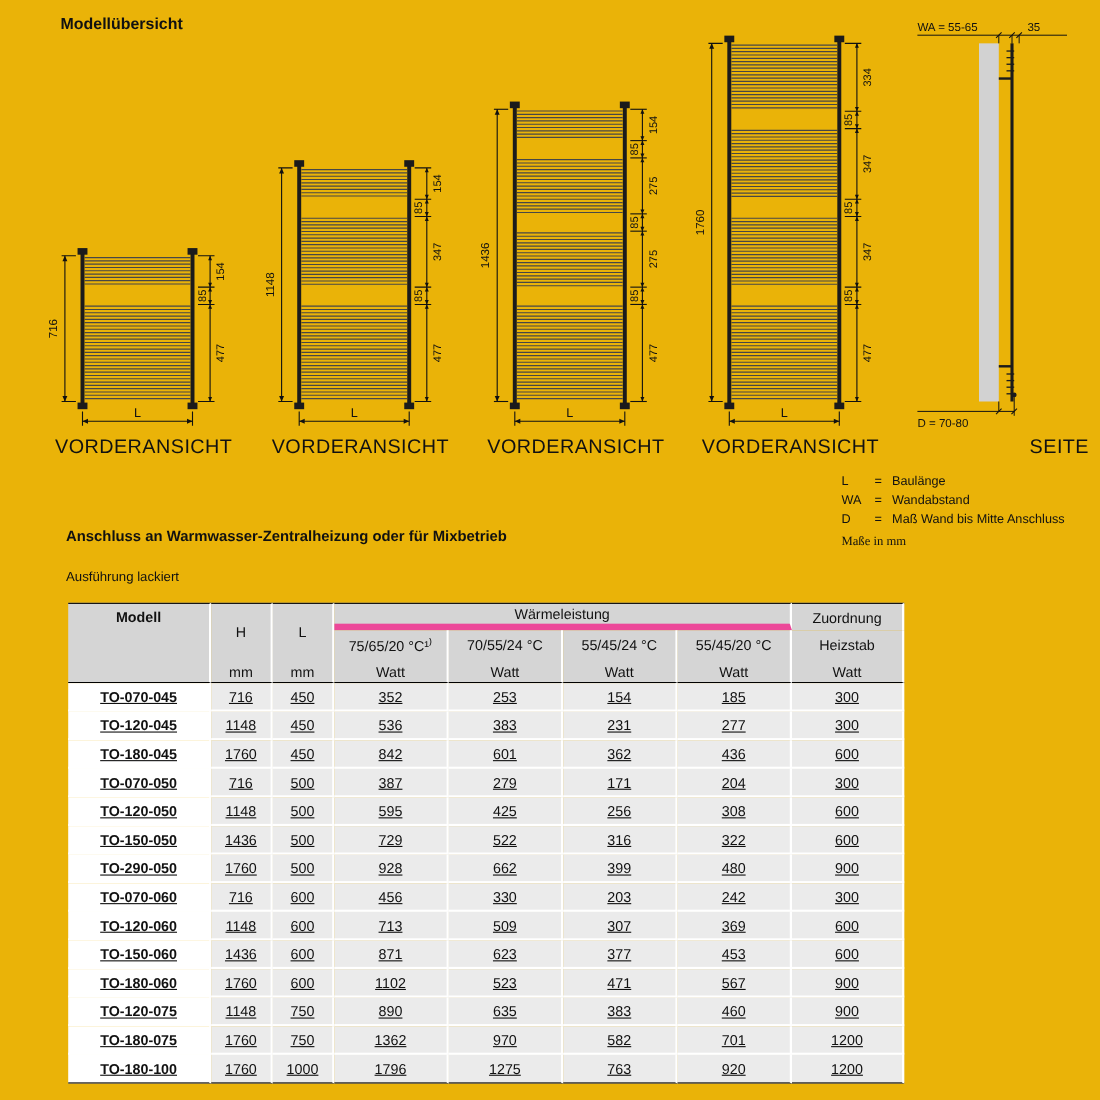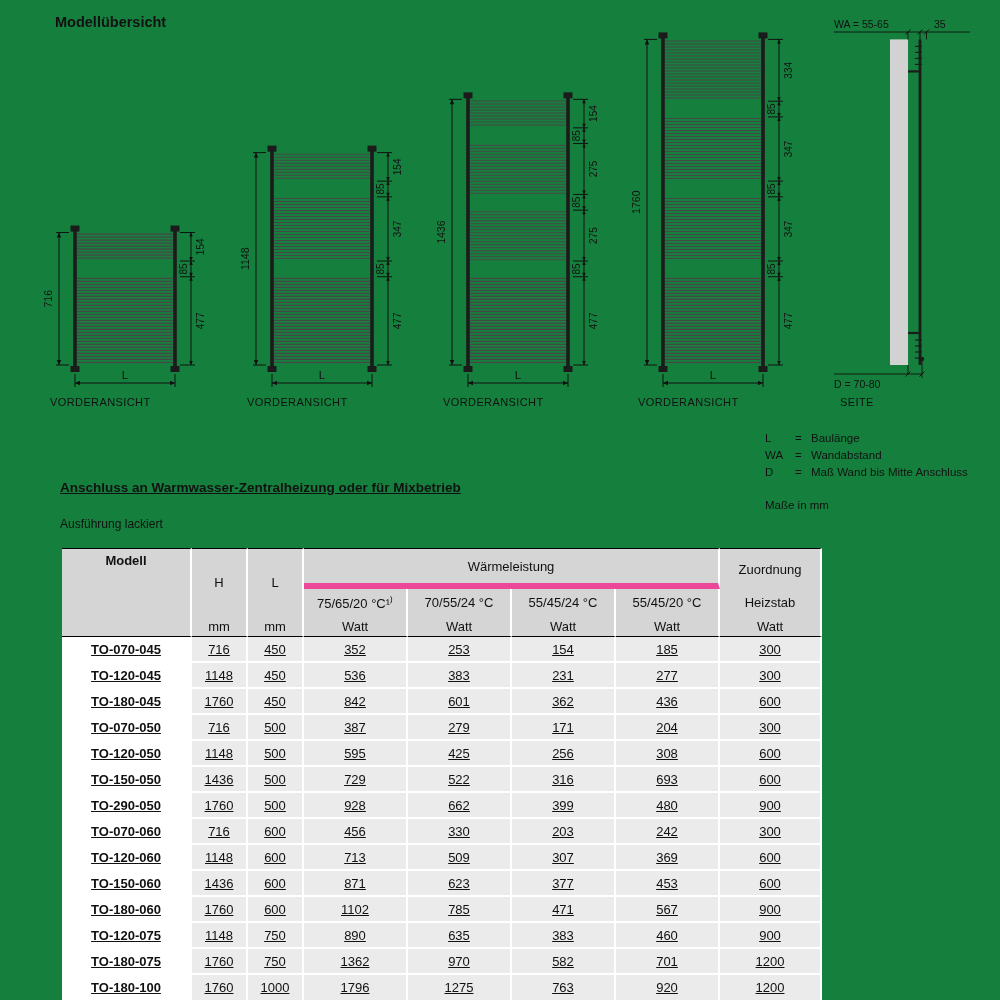--- a/index.html
+++ b/index.html
@@ -1,35 +1,35 @@
 <!DOCTYPE html>
 <html><head>
 <meta charset="utf-8">
 <style>
   html,body{margin:0;padding:0;background:#fff;}
-  .page{position:relative;width:1000px;height:1000px;background:#15803d;overflow:hidden;
+  .page{position:relative;width:1000px;height:1000px;background:#eab308;overflow:hidden;
         font-family:"Liberation Sans",sans-serif;color:#111;}
   .doc-title{position:absolute;left:55px;top:14px;font-size:14.5px;font-weight:bold;}
   .fv,.sv{position:absolute;top:20px;width:200px;height:390px;text-align:right;}
   .sv{width:170px;}
-  .caption{position:absolute;top:396px;width:150px;text-align:left;font-size:11px;letter-spacing:0.4px;}
+  .caption{position:absolute;top:396px;width:150px;text-align:right;font-size:18px;letter-spacing:0.4px;}
   .legend{position:absolute;left:765px;top:430px;font-size:11.5px;}
   .legend .lrow{display:grid;grid-template-columns:30px 16px auto;line-height:17px;}
-  .legend .units{margin-top:18px;}
-  .section-heading{position:absolute;left:60px;top:480px;font-size:13.5px;font-weight:bold;text-decoration:underline;}
+  .legend .units{margin-top:5px;font-family:Liberation Serif, serif;}
+  .section-heading{position:absolute;left:60px;top:480px;font-size:13.5px;font-weight:bold;}
   .finish-note{position:absolute;left:60px;top:517px;font-size:12px;}
   .tablewrap{position:absolute;left:62px;top:548px;}
   table{border-collapse:separate;border-spacing:0;table-layout:fixed;width:760px;}
   th,td{padding:0 4px;text-align:center;vertical-align:middle;font-size:13px;color:#111;overflow:hidden;white-space:nowrap;}
   th{background:#d5d5d5;font-weight:normal;border-right:2px solid #fff;}
   th.modell{font-weight:bold;vertical-align:top;padding-top:4px;}
   .t-top{border-top:1.5px solid #000;}
   .group{border-bottom:6px solid #ec4899;}
   .hb{border-bottom:1.5px solid #000;}
-  thead tr:nth-child(1){height:41px;}
+  thead tr:nth-child(1){height:25px;}
   thead tr:nth-child(2){height:27px;}
   thead tr:nth-child(3){height:21px;}
   tbody tr{height:26px;text-decoration:underline;}
   tbody td{background:#ebebeb;border-right:2px solid #fff;border-bottom:2px solid #fff;}
   tbody td.c-model{background:#fff;font-weight:bold;}
   tbody tr:last-child td{border-bottom:1.5px solid #000;}
 </style>
 </head>
 <body>
 
@@ -620,21 +620,21 @@
             <td class="c-val">308</td>
             <td class="c-val">600</td>
           </tr>
           <tr>
             <td class="c-model">TO-150-050</td>
             <td class="c-val">1436</td>
             <td class="c-val">500</td>
             <td class="c-val">729</td>
             <td class="c-val">522</td>
             <td class="c-val">316</td>
-            <td class="c-val">693</td>
+            <td class="c-val">322</td>
             <td class="c-val">600</td>
           </tr>
           <tr>
             <td class="c-model">TO-290-050</td>
             <td class="c-val">1760</td>
             <td class="c-val">500</td>
             <td class="c-val">928</td>
             <td class="c-val">662</td>
             <td class="c-val">399</td>
             <td class="c-val">480</td>
@@ -668,21 +668,21 @@
             <td class="c-val">623</td>
             <td class="c-val">377</td>
             <td class="c-val">453</td>
             <td class="c-val">600</td>
           </tr>
           <tr>
             <td class="c-model">TO-180-060</td>
             <td class="c-val">1760</td>
             <td class="c-val">600</td>
             <td class="c-val">1102</td>
-            <td class="c-val">785</td>
+            <td class="c-val">523</td>
             <td class="c-val">471</td>
             <td class="c-val">567</td>
             <td class="c-val">900</td>
           </tr>
           <tr>
             <td class="c-model">TO-120-075</td>
             <td class="c-val">1148</td>
             <td class="c-val">750</td>
             <td class="c-val">890</td>
             <td class="c-val">635</td>

